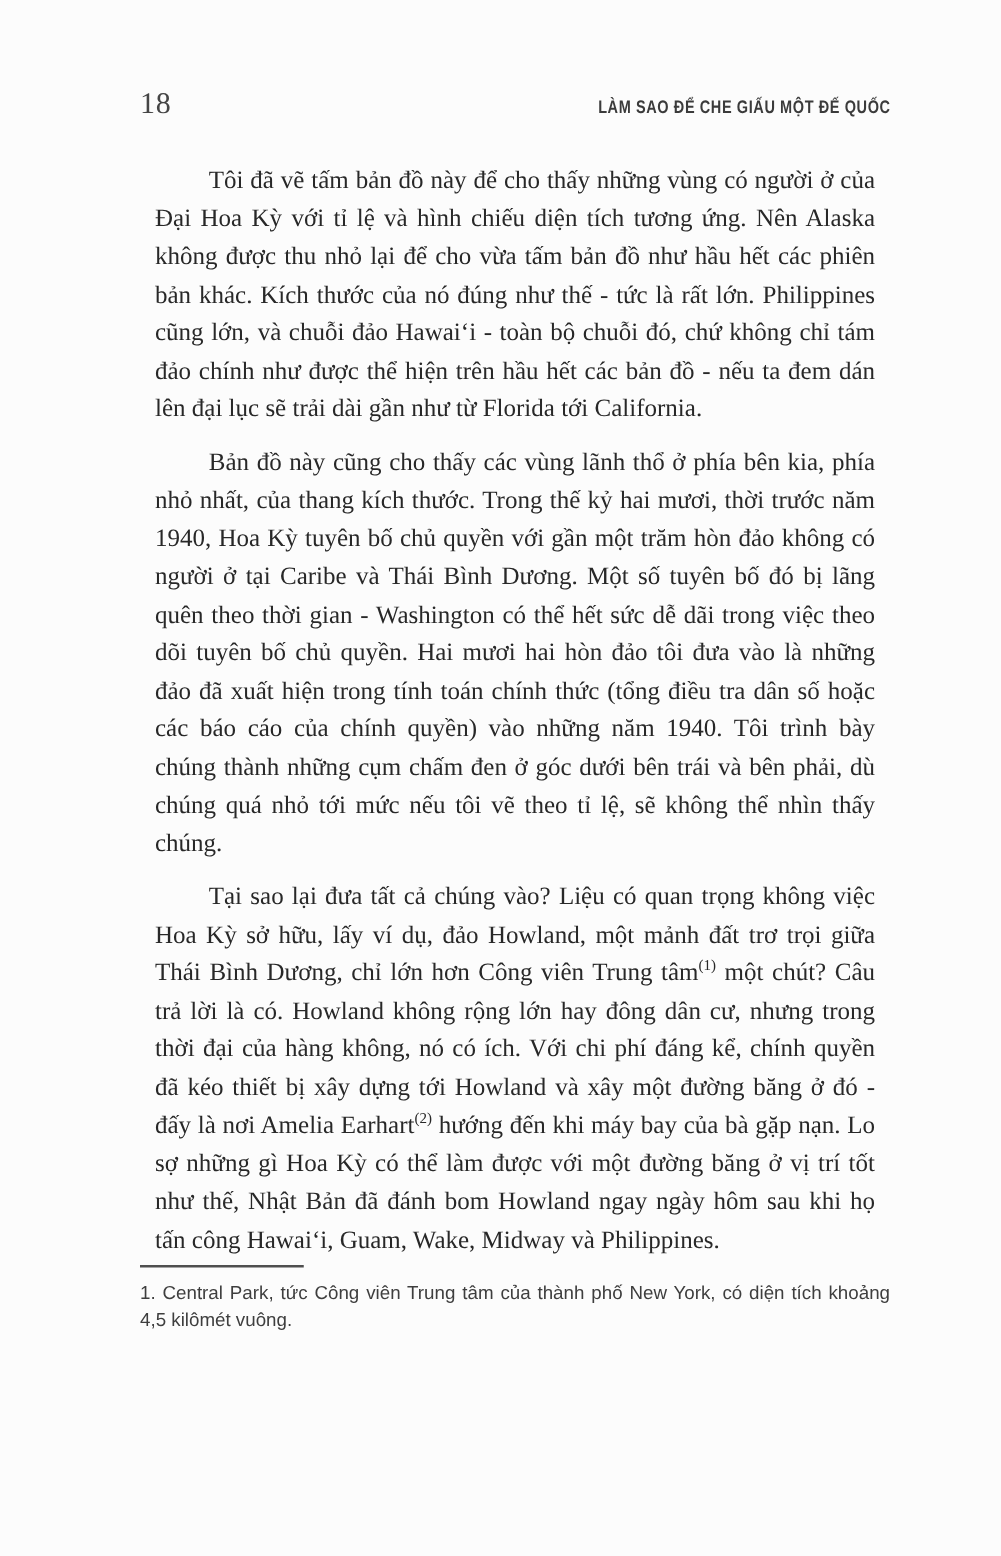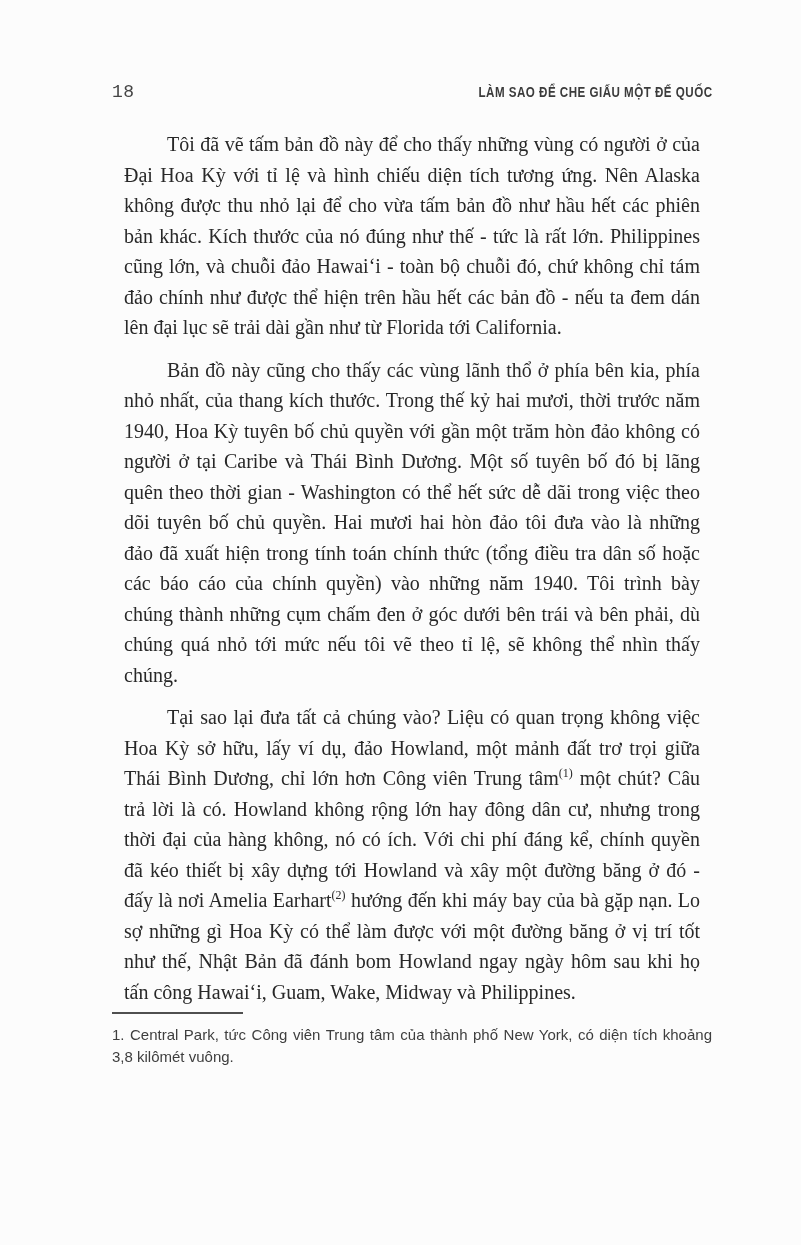--- a/index.html
+++ b/index.html
@@ -18,25 +18,24 @@
   .header {
     position: absolute;
     top: 70px;
     left: 112px;
     right: 89px;
     display: flex;
     justify-content: space-between;
     align-items: baseline;
   }
   .page-num {
-    font-family: Liberation Mono, monospace;
-    font-size: 18px;
+    font-family: Liberation Serif, serif;
+    font-size: 24px;
     color: #454545;
     letter-spacing: 0.5px;
-    margin-top: 12px;
   }
   .running-title {
     font-family: "Liberation Sans", sans-serif;
     font-weight: bold;
     font-size: 14.5px;
     letter-spacing: 0.6px;
     color: #3b3b3b;
     white-space: nowrap;
     transform: scaleX(0.80);
     transform-origin: right center;
@@ -99,16 +98,16 @@
       <span>Tôi đã vẽ tấm bản đồ này để cho thấy những vùng có người ở của Đại Hoa Kỳ với tỉ lệ và hình chiếu diện tích tương ứng. Nên Alaska không được thu nhỏ lại để cho vừa tấm bản đồ như hầu hết các phiên bản khác. Kích thước của nó đúng như thế - tức là rất lớn. Philippines cũng lớn, và chuỗi đảo Hawaiʻi - toàn bộ chuỗi đó, chứ không chỉ tám đảo chính như được thể hiện trên hầu hết các bản đồ - nếu ta đem dán lên đại lục sẽ trải dài gần như từ Florida tới California.</span>
     </p>
     <p>
       <span>Bản đồ này cũng cho thấy các vùng lãnh thổ ở phía bên kia, phía nhỏ nhất, của thang kích thước. Trong thế kỷ hai mươi, thời trước năm 1940, Hoa Kỳ tuyên bố chủ quyền với gần một trăm hòn đảo không có người ở tại Caribe và Thái Bình Dương. Một số tuyên bố đó bị lãng quên theo thời gian - Washington có thể hết sức dễ dãi trong việc theo dõi tuyên bố chủ quyền. Hai mươi hai hòn đảo tôi đưa vào là những đảo đã xuất hiện trong tính toán chính thức (tổng điều tra dân số hoặc các báo cáo của chính quyền) vào những năm 1940. Tôi trình bày chúng thành những cụm chấm đen ở góc dưới bên trái và bên phải, dù chúng quá nhỏ tới mức nếu tôi vẽ theo tỉ lệ, sẽ không thể nhìn thấy chúng.</span>
     </p>
     <p><span>Tại sao lại đưa tất cả chúng vào? Liệu có quan trọng không việc Hoa Kỳ sở hữu, lấy ví dụ, đảo Howland, một mảnh đất trơ trọi giữa Thái Bình Dương, chỉ lớn hơn Công viên Trung tâm</span><sup class="fn-ref">(1)</sup><span> một chút? Câu trả lời là có. Howland không rộng lớn hay đông dân cư, nhưng trong thời đại của hàng không, nó có ích. Với chi phí đáng kể, chính quyền đã kéo thiết bị xây dựng tới Howland và xây một đường băng ở đó - đấy là nơi Amelia Earhart</span><sup class="fn-ref">(2)</sup><span> hướng đến khi máy bay của bà gặp nạn. Lo sợ những gì Hoa Kỳ có thể làm được với một đường băng ở vị trí tốt như thế, Nhật Bản đã đánh bom Howland ngay ngày hôm sau khi họ tấn công Hawaiʻi, Guam, Wake, Midway và Philippines.</span></p>
   </div>
 
   <div class="footnotes">
     <div class="fn-rule"></div>
-    <p>1. Central Park, tức Công viên Trung tâm của thành phố New York, có diện tích khoảng 3,8 kilômét vuông.</p>
+    <p>1. Central Park, tức Công viên Trung tâm của thành phố New York, có diện tích khoảng 4,5 kilômét vuông.</p>
   </div>
 
 </div>
 
 </body></html>

